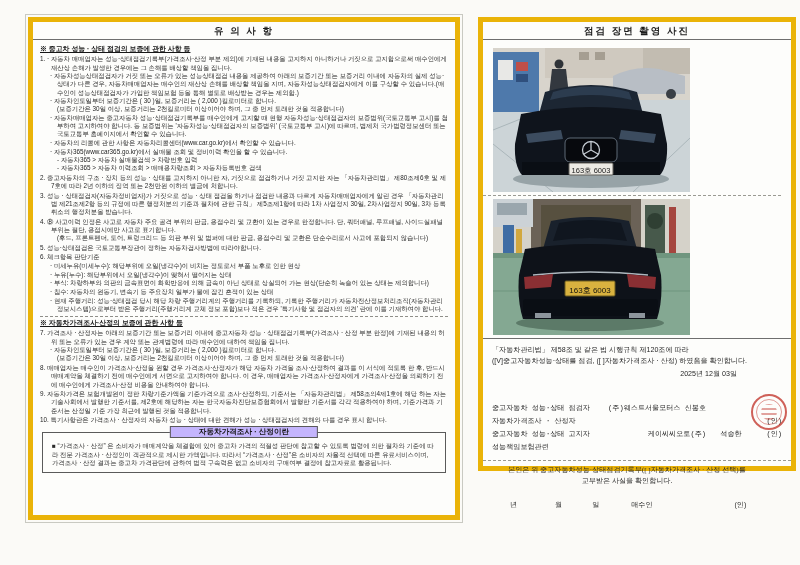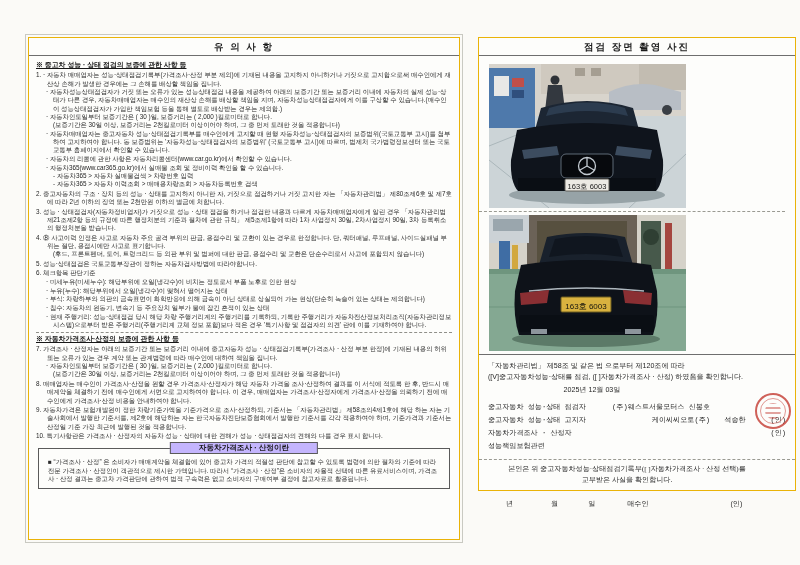--- a/index.html
+++ b/index.html
@@ -3,22 +3,22 @@
 <meta charset="utf-8">
 <style>
   html,body{margin:0;padding:0;}
   body{
     width:800px;height:565px;overflow:hidden;position:relative;
     background:#fbfaf7;
     font-family:"Liberation Sans",sans-serif;
     color:#2b2b2b;
   }
   .panel{
-    position:absolute;top:37px;background:#fdfdfb;
-    border:1px solid #eab308;box-sizing:border-box;
+    position:absolute;top:17px;background:#fdfdfb;
+    border:5px solid #eab308;box-sizing:border-box;
   }
   .panel.left{left:28px;width:432px;height:503px;outline:1px solid #c9c9c2;outline-offset:2px;}
   .panel.right{left:478px;width:318px;height:454px;}
   .panel-title{
     height:17px;line-height:17px;text-align:center;font-weight:bold;
     font-size:9.5px;letter-spacing:2px;color:#1c1c1c;
     border-bottom:1px solid #6e6e6e;
   }
   
   .notice-body{padding:3px 7px 0 7px;font-size:6.35px;line-height:1.29;color:#262626;}
@@ -43,21 +43,21 @@
   .photos{padding:8px 0 3px 10px;border-bottom:1px solid #6e6e6e;}
   .photo{display:block;}
   .photos .dash-sep{border-top:1px dashed #9a9a92;margin:3px 10px 3px -10px;}
   .sign-title{
     height:16px;line-height:16px;text-align:center;font-weight:bold;
     font-size:9px;letter-spacing:8px;border-bottom:1px solid #6e6e6e;color:#1c1c1c;
   }
   .sign-body{padding:6px 9px 0 9px;font-size:7.1px;line-height:1.55;position:relative;color:#262626;}
   .legal-line1{}
   .legal-line2{}
-  .date-line{text-align:center;transform:translateX(-45px);margin:2px 0 6px;}
+  .date-line{text-align:right;transform:translateX(-45px);margin:2px 0 23px;}
   #sig-rows{position:relative;margin-top:2px;font-family:Liberation Mono, monospace;}
   .sig-row{display:grid;grid-template-columns:1fr auto 50px 26px;align-items:baseline;min-height:13px;}
   .sig-row .sig-name{text-align:center;}
   .sig-row .sig-sign{text-align:right;}
   .seal{
     position:absolute;right:-5px;top:-9px;width:36px;height:36px;border-radius:50%;
     border:2px solid rgba(193,52,44,.78);box-sizing:border-box;
   }
   .seal::before{
     content:"";position:absolute;inset:3px;border-radius:50%;
@@ -188,42 +188,42 @@
           </g>
           <rect x="30" y="100" width="135" height="17" rx="3" fill="#0a0e14"></rect>
           <rect x="42" y="114" width="16" height="5" fill="#8d959c"></rect>
           <rect x="136" y="114" width="16" height="5" fill="#8d959c"></rect>
         </g>
       </svg>
     </div>
 
 
     <div class="sign-body">
-      <div class="legal-line1">「자동차관리법」 제58조 및 같은 법 으로부터 제120조에 따라</div>
+      <div class="legal-line1">「자동차관리법」 제58조 및 같은 법 시행규칙 제120조에 따라</div>
       <div class="legal-line2">([V]중고자동차성능·상태를 점검,  ([ ]자동차가격조사 · 산정) 하였음을 확인합니다.</div>
       <div class="date-line">2025년 12월 03일</div>
 
       <div id="sig-rows">
           <div class="sig-row">
             <span class="sig-label">중고자동차 성능·상태 점검자</span>
             <span class="sig-value">(주)웨스트서울모터스 신봉호</span>
             <span class="sig-name"></span>
             <span class="sig-sign"></span>
             <span class="seal"></span>
           </div>
           <div class="sig-row">
+            <span class="sig-label">자동차가격조사 · 산정자</span>
+            <span class="sig-value"></span>
+            <span class="sig-name"></span>
+            <span class="sig-sign">(인)</span>
+          </div>
+          <div class="sig-row">
             <span class="sig-label">중고자동차 성능·상태 고지자</span>
             <span class="sig-value">케이씨씨오토(주)</span>
             <span class="sig-name">석승한</span>
-            <span class="sig-sign">(인)</span>
-          </div>
-          <div class="sig-row">
-            <span class="sig-label">자동차가격조사 · 산정자</span>
-            <span class="sig-value"></span>
-            <span class="sig-name"></span>
             <span class="sig-sign">(인)</span>
           </div>
           <div class="sig-row">
             <span class="sig-label">성능책임보험관련</span>
             <span class="sig-value"></span>
             <span class="sig-name"></span>
             <span class="sig-sign"></span>
           </div>
         </div>
 

